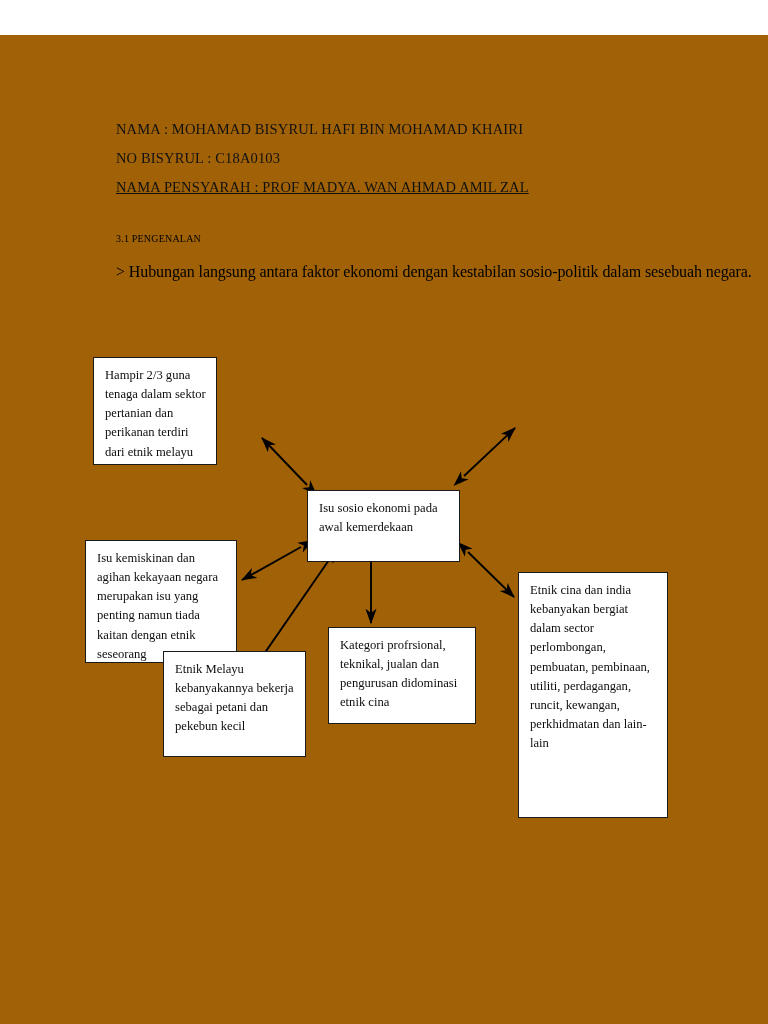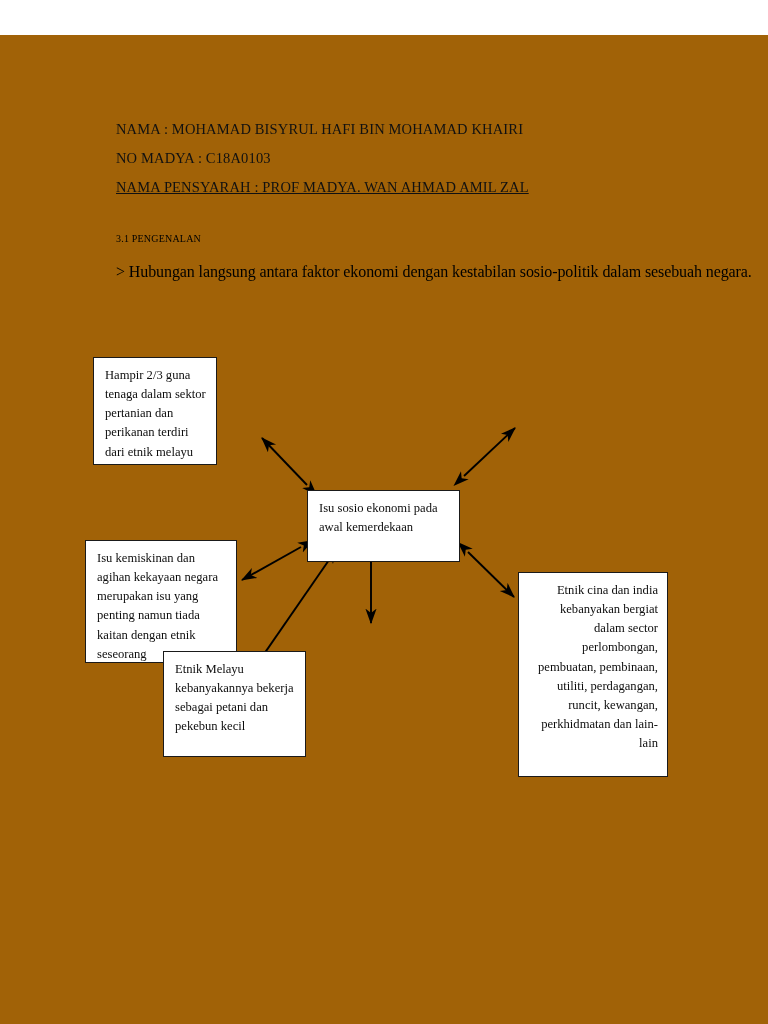--- a/index.html
+++ b/index.html
@@ -75,31 +75,31 @@
     overflow: hidden;
     color: #0d0d0d;
   }
 
   
   #node-agri    { left: 93px;  top: 322px; width: 124px; height: 108px; }
   #node-parti   { left: 522px; top: 311px; width: 155px; height: 152px; }
   #node-center  { left: 307px; top: 455px; width: 153px; height: 72px;  }
   #node-poverty { left: 85px;  top: 505px; width: 152px; height: 123px; }
   #node-prof    { left: 328px; top: 592px; width: 148px; height: 97px;  }
-  #node-cina    { left: 518px; top: 537px; width: 150px; height: 205px; text-align: right; }
+  #node-cina    { left: 518px; top: 537px; width: 150px; height: 246px; }
   #node-melayu  { left: 163px; top: 616px; width: 143px; height: 106px; }
 </style>
 </head>
 <body>
 
 <div id="page">
 
   <div class="hdr-line" id="hdr-nama">NAMA : MOHAMAD BISYRUL HAFI BIN MOHAMAD KHAIRI</div>
 
-  <div class="hdr-line" id="hdr-matrik">NO MADYA : C18A0103</div>
+  <div class="hdr-line" id="hdr-matrik">NO BISYRUL : C18A0103</div>
 
   <div class="hdr-line" id="hdr-pensyarah">NAMA PENSYARAH : PROF MADYA. WAN AHMAD AMIL ZAL</div>
 
   <div id="sec-title">3.1 PENGENALAN</div>
 
   <div id="sec-body">&gt; Hubungan langsung antara faktor ekonomi dengan kestabilan sosio-politik dalam sesebuah negara.</div>
 
   <div id="diagram">
 
     <svg id="arrow-layer" viewBox="0 0 768 1024">
@@ -125,19 +125,20 @@
       <line x1="329" y1="525" x2="244" y2="648" stroke="#000" stroke-width="1.9" marker-end="url(#ah)" marker-start="url(#ah-start)"></line>
     </svg>
 
     <div class="node" id="node-agri">Hampir 2/3 guna tenaga dalam sektor pertanian dan perikanan terdiri dari etnik melayu</div>
 
 
     <div class="node" id="node-center">Isu sosio ekonomi pada awal kemerdekaan</div>
 
     <div class="node" id="node-poverty">Isu kemiskinan dan agihan kekayaan negara merupakan isu yang penting namun tiada kaitan dengan etnik seseorang</div>
 
+    <div class="node" id="node-prof">Kategori profrsional, teknikal, jualan dan pengurusan didominasi etnik cina</div>
 
     <div class="node" id="node-cina">Etnik cina dan india kebanyakan bergiat dalam sector perlombongan, pembuatan, pembinaan, utiliti, perdagangan, runcit, kewangan, perkhidmatan dan lain-lain</div>
 
     <div class="node" id="node-melayu">Etnik Melayu kebanyakannya bekerja sebagai petani dan pekebun kecil</div>
 
   </div>
 </div>
 
 </body></html>

